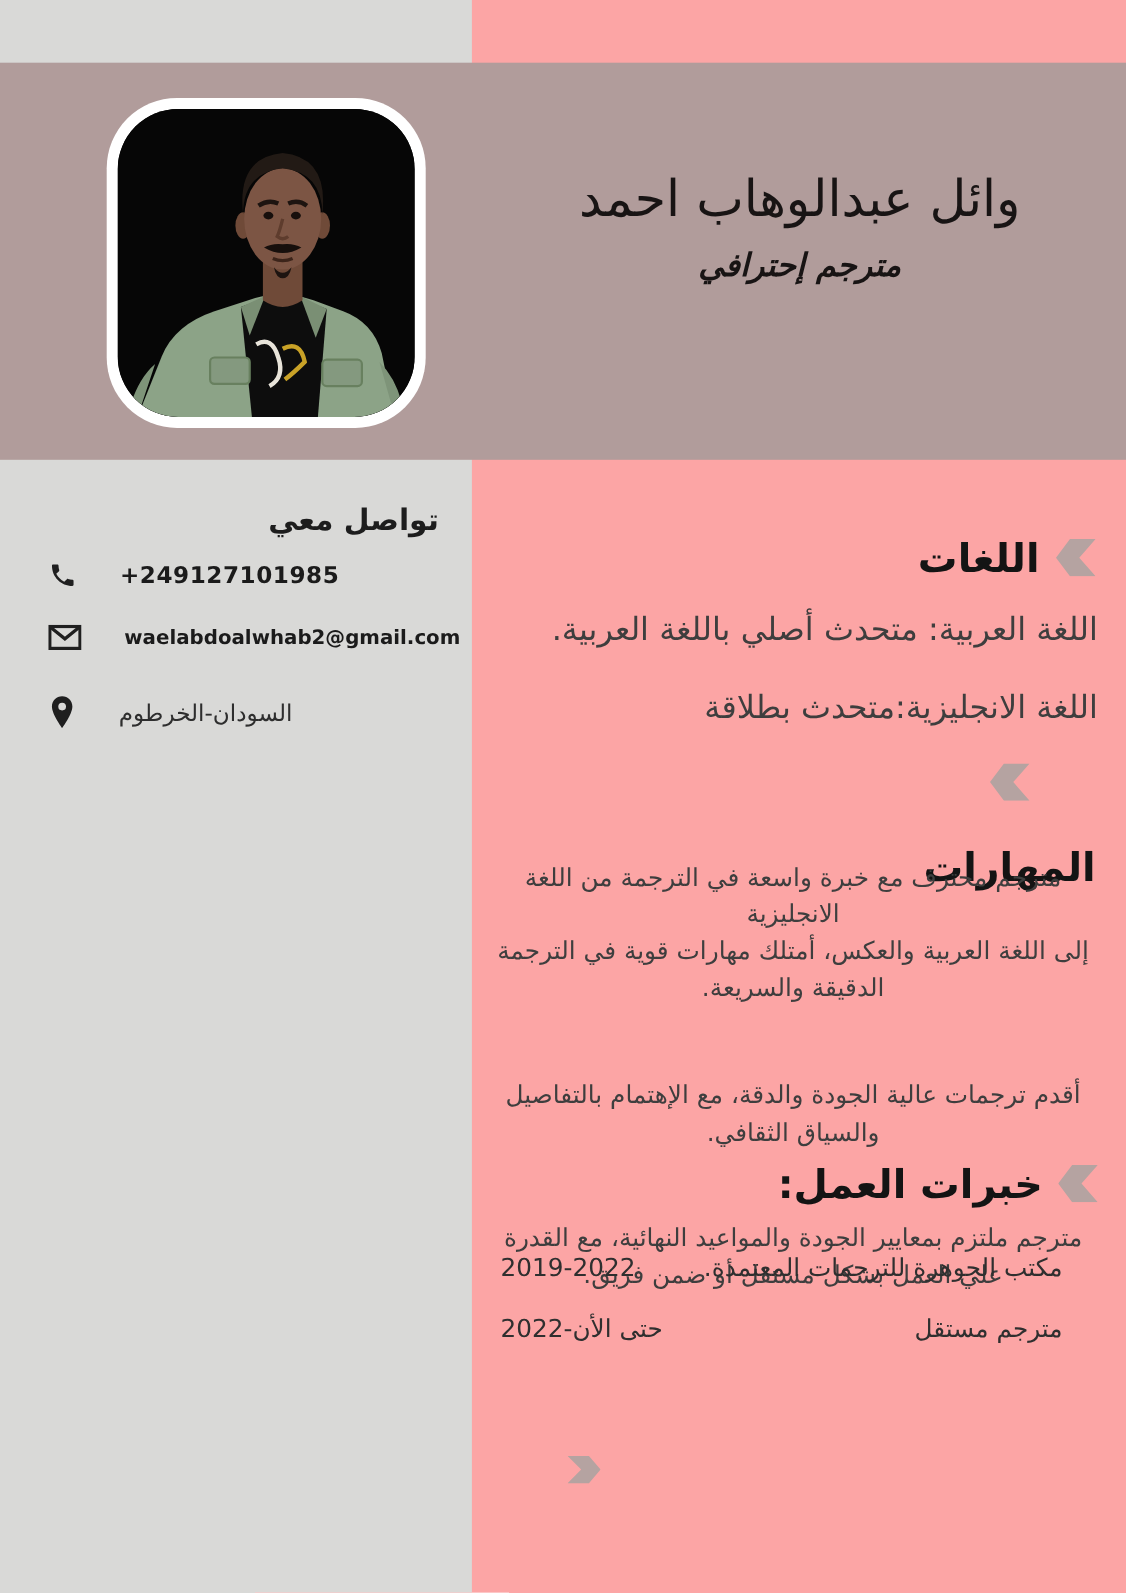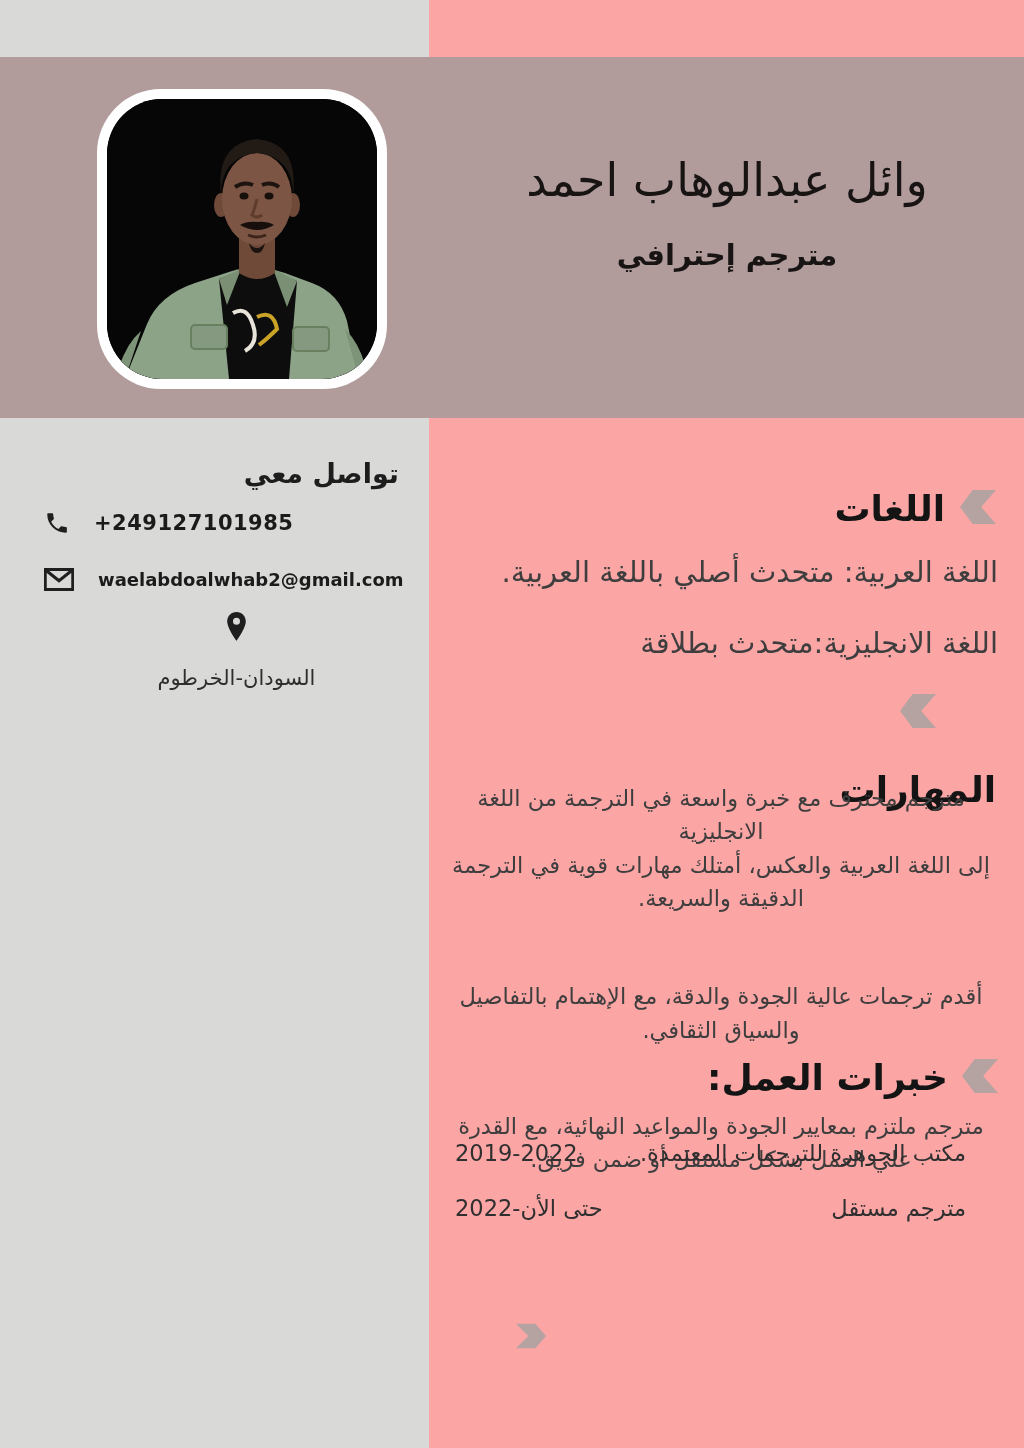--- a/index.html
+++ b/index.html
@@ -14,30 +14,30 @@
   .photo-frame{
     position:absolute;left:97px;top:89px;width:290px;height:300px;
     background:#ffffff;border-radius:64px;box-sizing:border-box;padding:10px;
   }
   .photo-inner{width:100%;height:100%;background:#060606;border-radius:55px;overflow:hidden;}
   .photo-inner svg{display:block;width:100%;height:100%;}
 
   
   .header-text{position:absolute;left:440px;top:148px;width:574px;text-align:center;color:#181414;direction:rtl;}
   .name{font-size:46px;line-height:64px;font-weight:normal;letter-spacing:1px;}
-  .job-title{font-size:29px;line-height:38px;font-weight:bold;margin-top:24px;}
+  .job-title{font-size:29px;line-height:38px;font-weight:bold;margin-top:10px;font-style:italic;}
 
   
   .contact{position:absolute;left:0;top:456px;width:429px;color:#1b1b1b;}
   .contact-heading{direction:rtl;text-align:right;padding-right:30px;font-size:27px;line-height:36px;font-weight:bold;color:#1d1d1d;}
-  .contact-row{display:flex;align-items:center;padding-left:44px;gap:24px;}
+  .contact-row{display:flex;align-items:center;padding-left:44px;gap:39px;}
   .contact-row .cicon{flex:0 0 auto;display:flex;align-items:center;}
   .row-phone{margin-top:18px;}
   .row-email{margin-top:32px;text-align:right;}
-  .row-location{margin-top:20px;flex-direction:column;}
+  .row-location{margin-top:41px;}
   .phone-text{font-size:21px;font-weight:bold;letter-spacing:.5px;}
   .email-text{font-size:18px;font-weight:bold;}
   .location-text{font-size:21px;direction:rtl;color:#2e2e2e;}
 
   
   .section-heading-row{position:absolute;display:flex;direction:rtl;align-items:center;color:#141414;}
   .section-heading{font-size:36px;font-weight:bold;line-height:44px;}
   .chev{flex:0 0 auto;}
   .row-languages{top:487px;right:28px;gap:15px;}
   .row-skills{top:694px;right:28px;gap:36px;flex-direction:column;}

